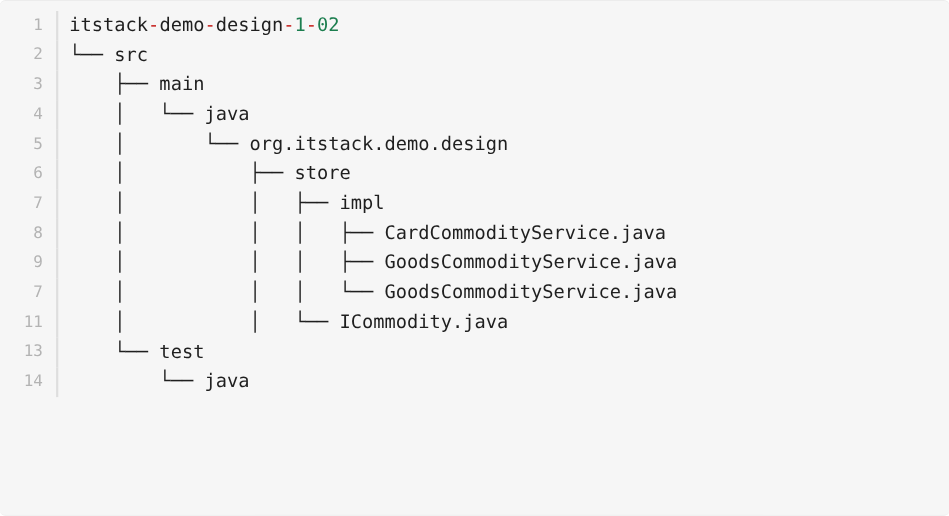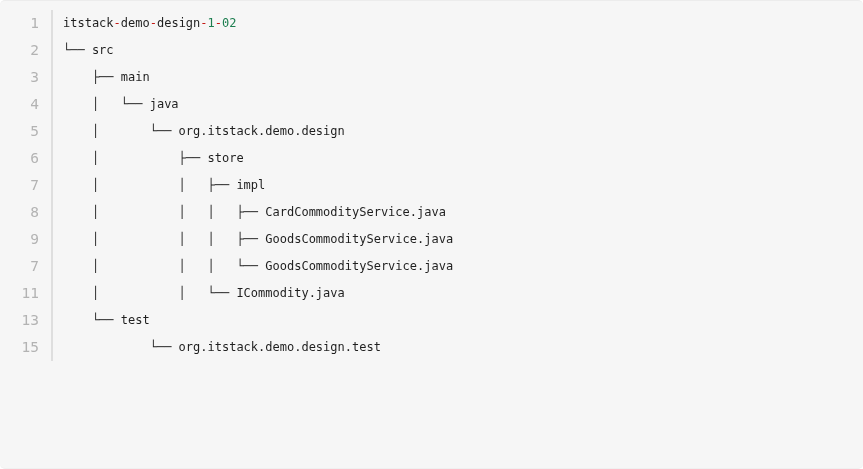--- a/index.html
+++ b/index.html
@@ -50,21 +50,21 @@
     line-height: 27px;
     -webkit-user-select: none;
     user-select: none;
   }
 
   td.code-cell {
     padding: 0 0 0 10px;
     vertical-align: middle;
     white-space: pre;
     color: #1f1f1f;
-    font-size: 12px;
+    font-size: 17px;
     font-family: "DejaVu Sans Mono", "Liberation Mono", monospace;
     line-height: 27px;
     letter-spacing: 0px;
   }
 
   .tok-punct {
     color: #c41a16;
   }
 
   .tok-num {
@@ -123,18 +123,18 @@
         </tr>
         <tr>
           <td class="gutter-cell">11</td>
           <td class="code-cell"><span class="tok-plain">    │           │   └── ICommodity.java</span></td>
         </tr>
         <tr>
           <td class="gutter-cell">13</td>
           <td class="code-cell"><span class="tok-plain">    └── test</span></td>
         </tr>
         <tr>
-          <td class="gutter-cell">15</td>
-          <td class="code-cell"><span class="tok-plain">            └── org.itstack.demo.design.test</span></td>
+          <td class="gutter-cell">14</td>
+          <td class="code-cell"><span class="tok-plain">        └── java</span></td>
         </tr>
       </tbody>
   </table>
 </div>
 
 </body></html>

